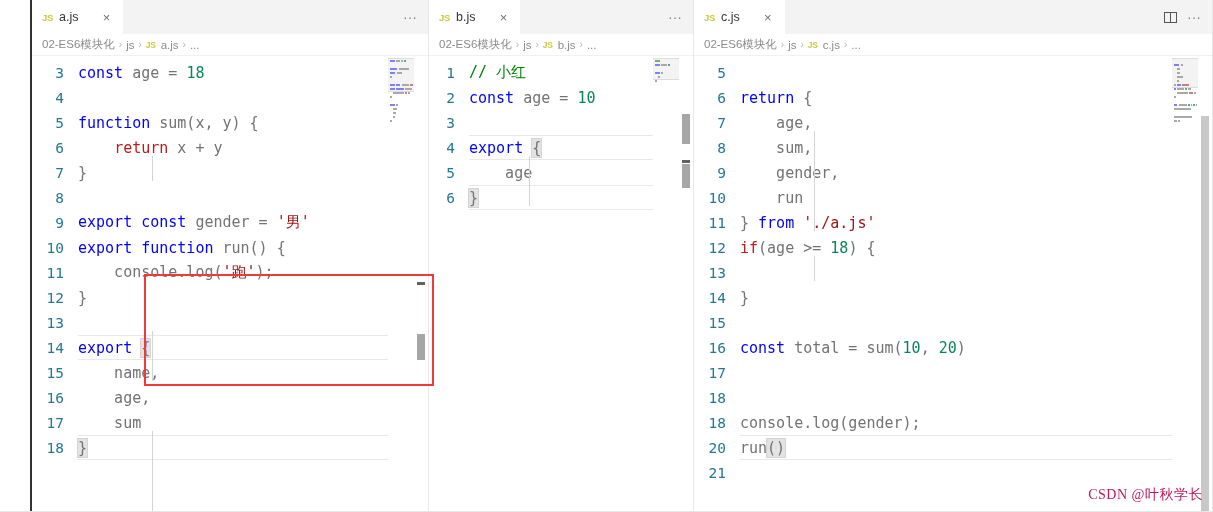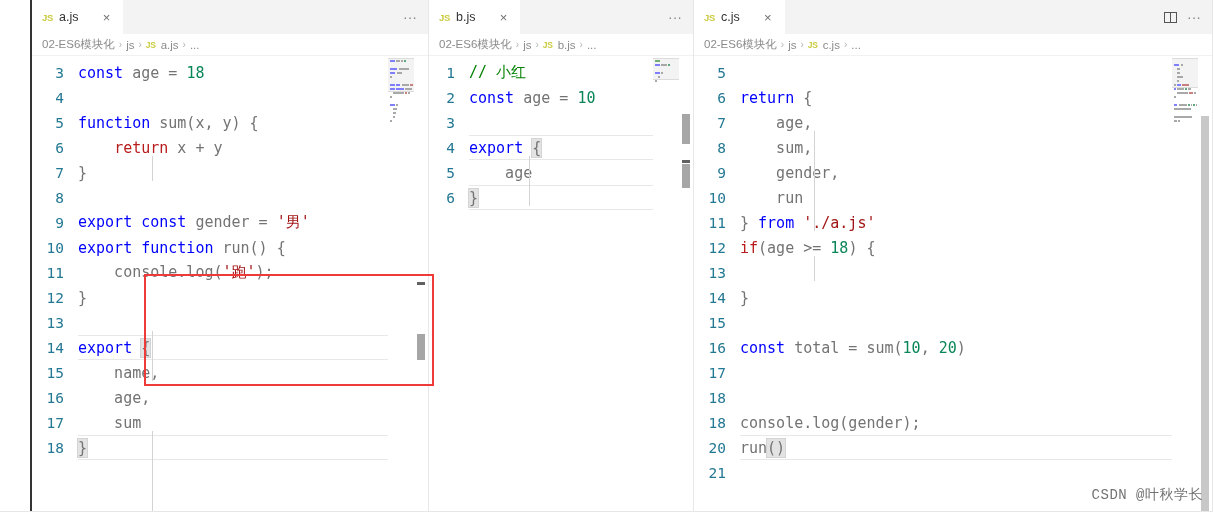--- a/index.html
+++ b/index.html
@@ -236,22 +236,22 @@
     position: absolute;
     left: 3px; width: 8px; height: 3px;
     background: #616161;
   }
 
   
   .watermark {
     position: absolute;
     right: 10px; bottom: 8px;
     font-size: 14px;
-    color: #737373;
-    font-family: Liberation Mono, monospace;
+    color: #be185d;
+    font-family: Liberation Serif, serif;
     letter-spacing: .5px;
     z-index: 10;
     white-space: nowrap;
   }
   .bottom-rule {
     position: absolute;
     left: 0; right: 0; bottom: 0;
     height: 1px;
     background: #e6e6e6;
   }

